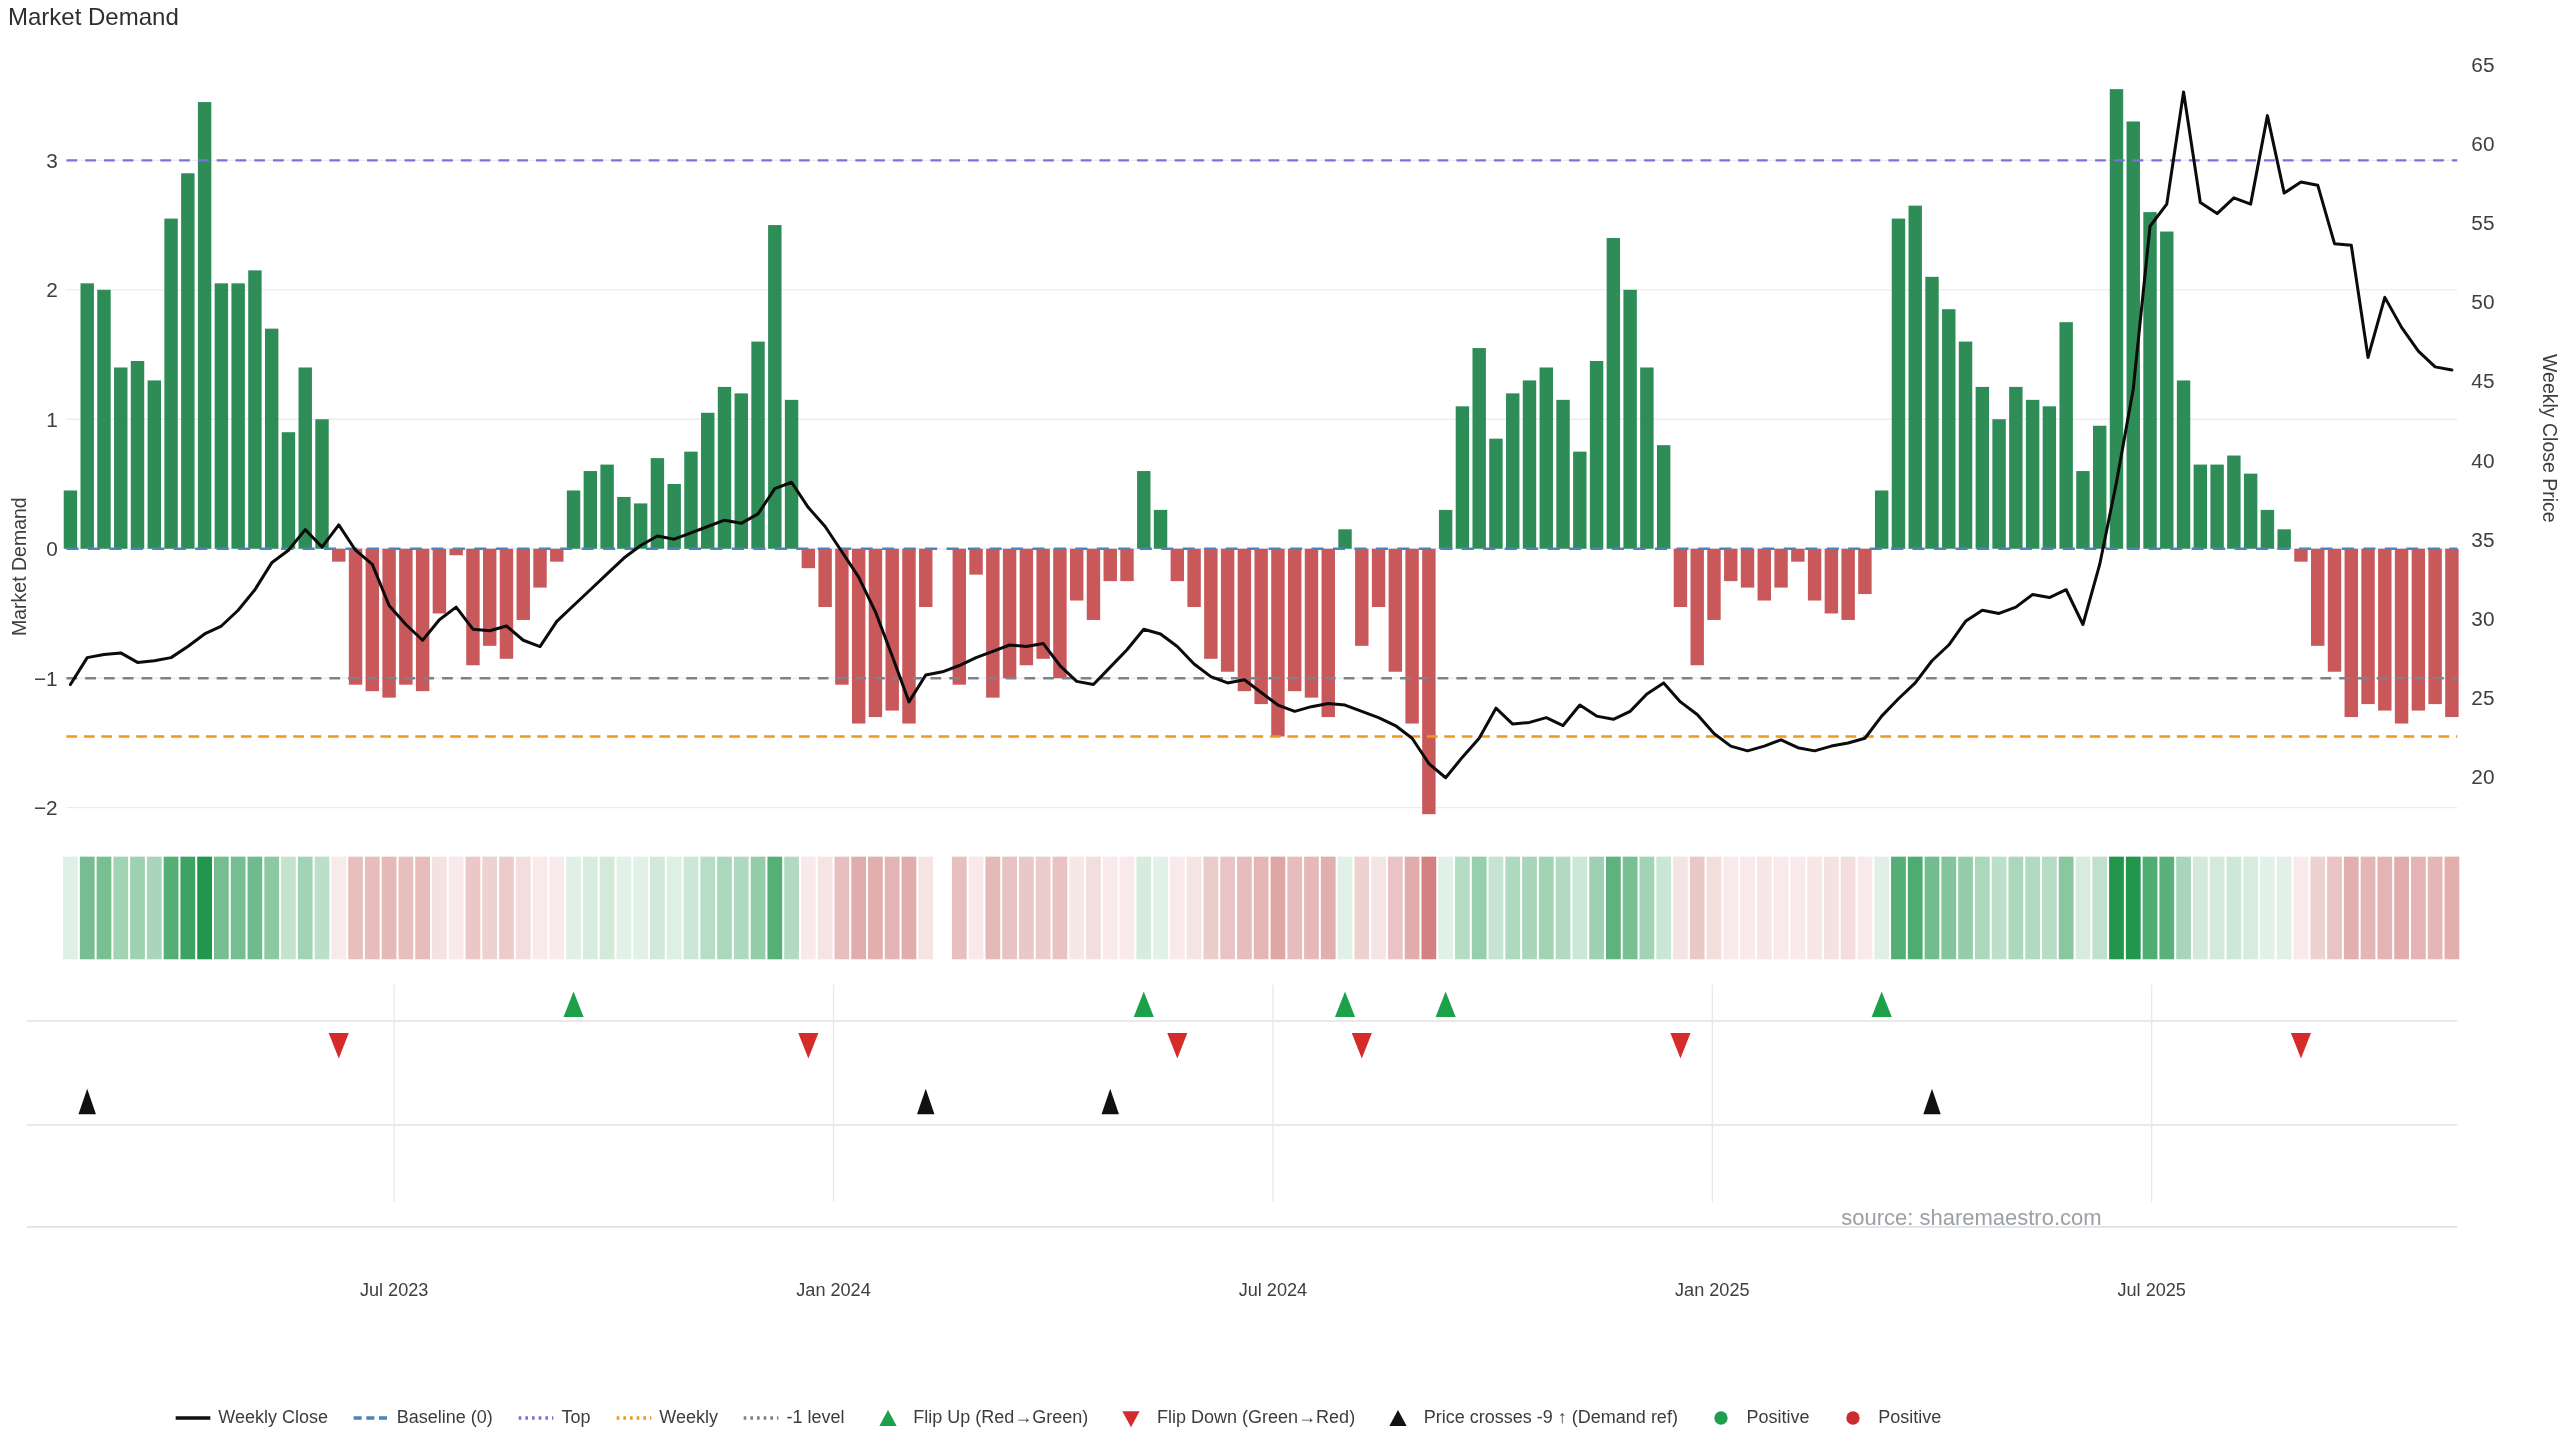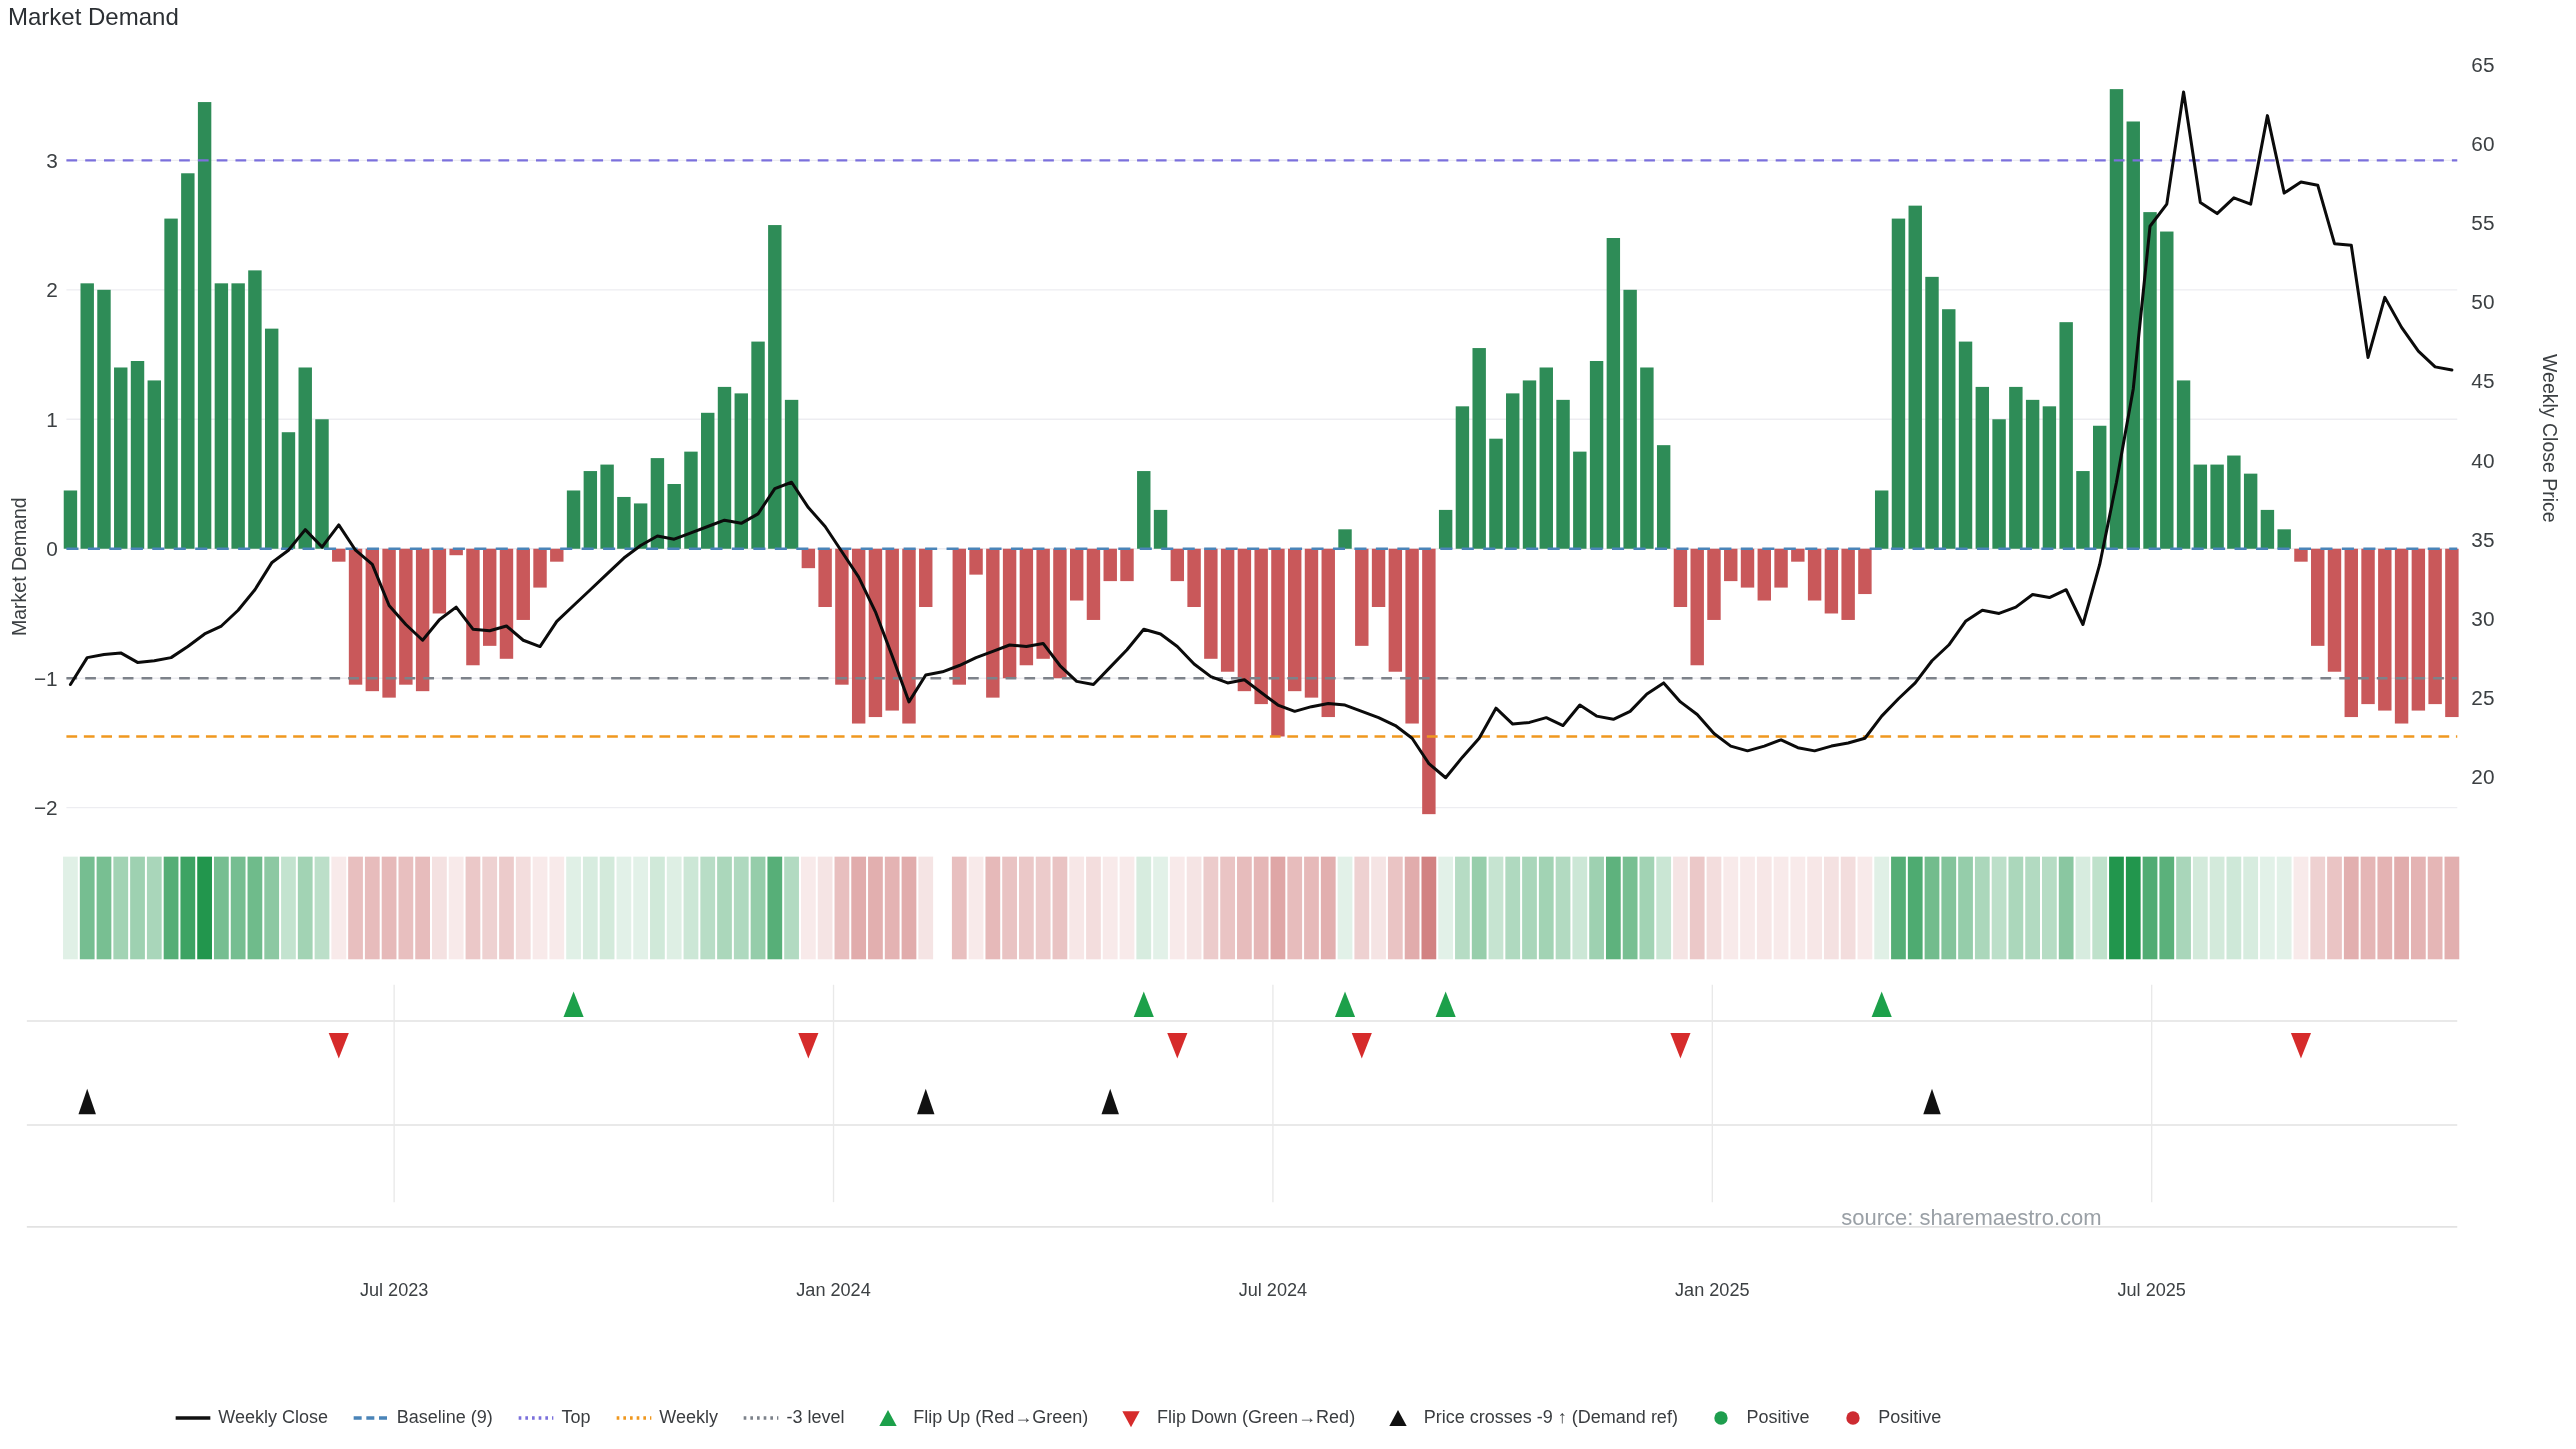--- a/index.html
+++ b/index.html
@@ -371,39 +371,39 @@
       <span class="it">
         <svg width="38" height="20" viewBox="0 0 56 30">
           <line x1="2" y1="15" x2="54" y2="15" stroke="#111111" stroke-width="5"></line>
         </svg>
         <span>Weekly Close</span>
       </span>
       <span class="it">
         <svg width="38" height="20" viewBox="0 0 56 30">
           <line x1="2" y1="15" x2="54" y2="15" stroke="#4a84b8" stroke-width="5" stroke-dasharray="12 7"></line>
         </svg>
-        <span>Baseline (9)</span>
+        <span>Baseline (0)</span>
       </span>
       <span class="it">
         <svg width="38" height="20" viewBox="0 0 56 30">
           <line x1="2" y1="15" x2="54" y2="15" stroke="#7b70dc" stroke-width="5" stroke-dasharray="4 6"></line>
         </svg>
         <span>Top</span>
       </span>
       <span class="it">
         <svg width="38" height="20" viewBox="0 0 56 30">
           <line x1="2" y1="15" x2="54" y2="15" stroke="#f0981f" stroke-width="5" stroke-dasharray="4 6"></line>
         </svg>
         <span>Weekly</span>
       </span>
       <span class="it">
         <svg width="38" height="20" viewBox="0 0 56 30">
           <line x1="2" y1="15" x2="54" y2="15" stroke="#7d828a" stroke-width="5" stroke-dasharray="4 6"></line>
         </svg>
-        <span>-3 level</span>
+        <span>-1 level</span>
       </span>
       <span class="it">
         <svg width="38" height="20" viewBox="0 0 56 30">
           <polygon points="28,3 41,27 15,27" fill="#1ca04a"></polygon>
         </svg>
         <span>Flip Up (Red→Green)</span>
       </span>
       <span class="it">
         <svg width="38" height="20" viewBox="0 0 56 30">
           <polygon points="15,5 41,5 28,29" fill="#d62b2b"></polygon>

